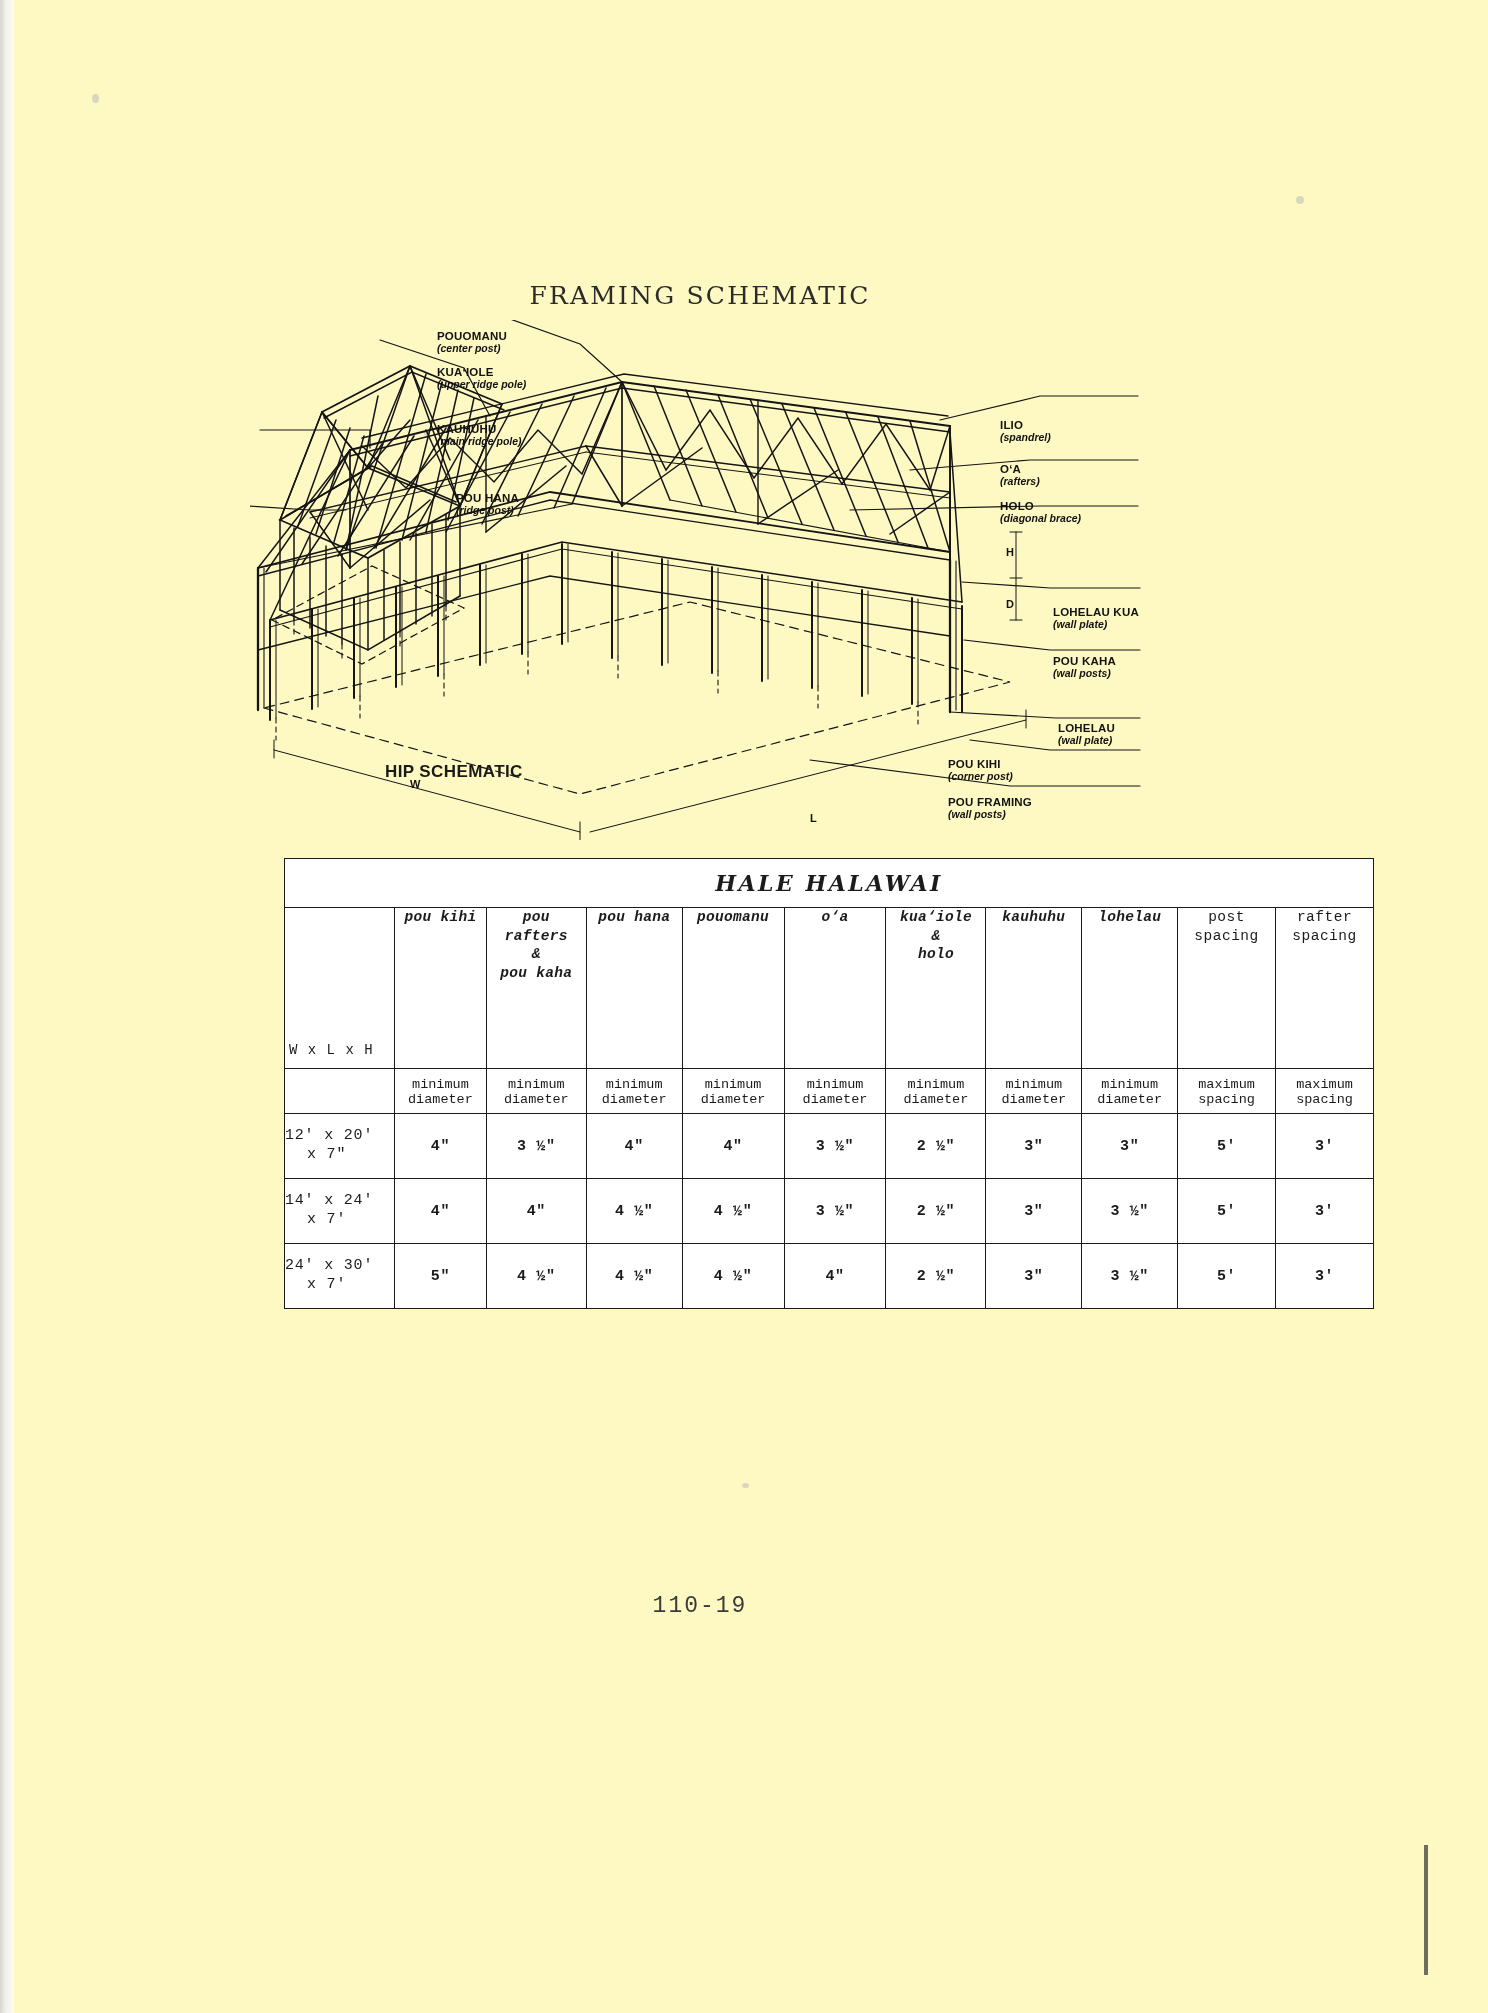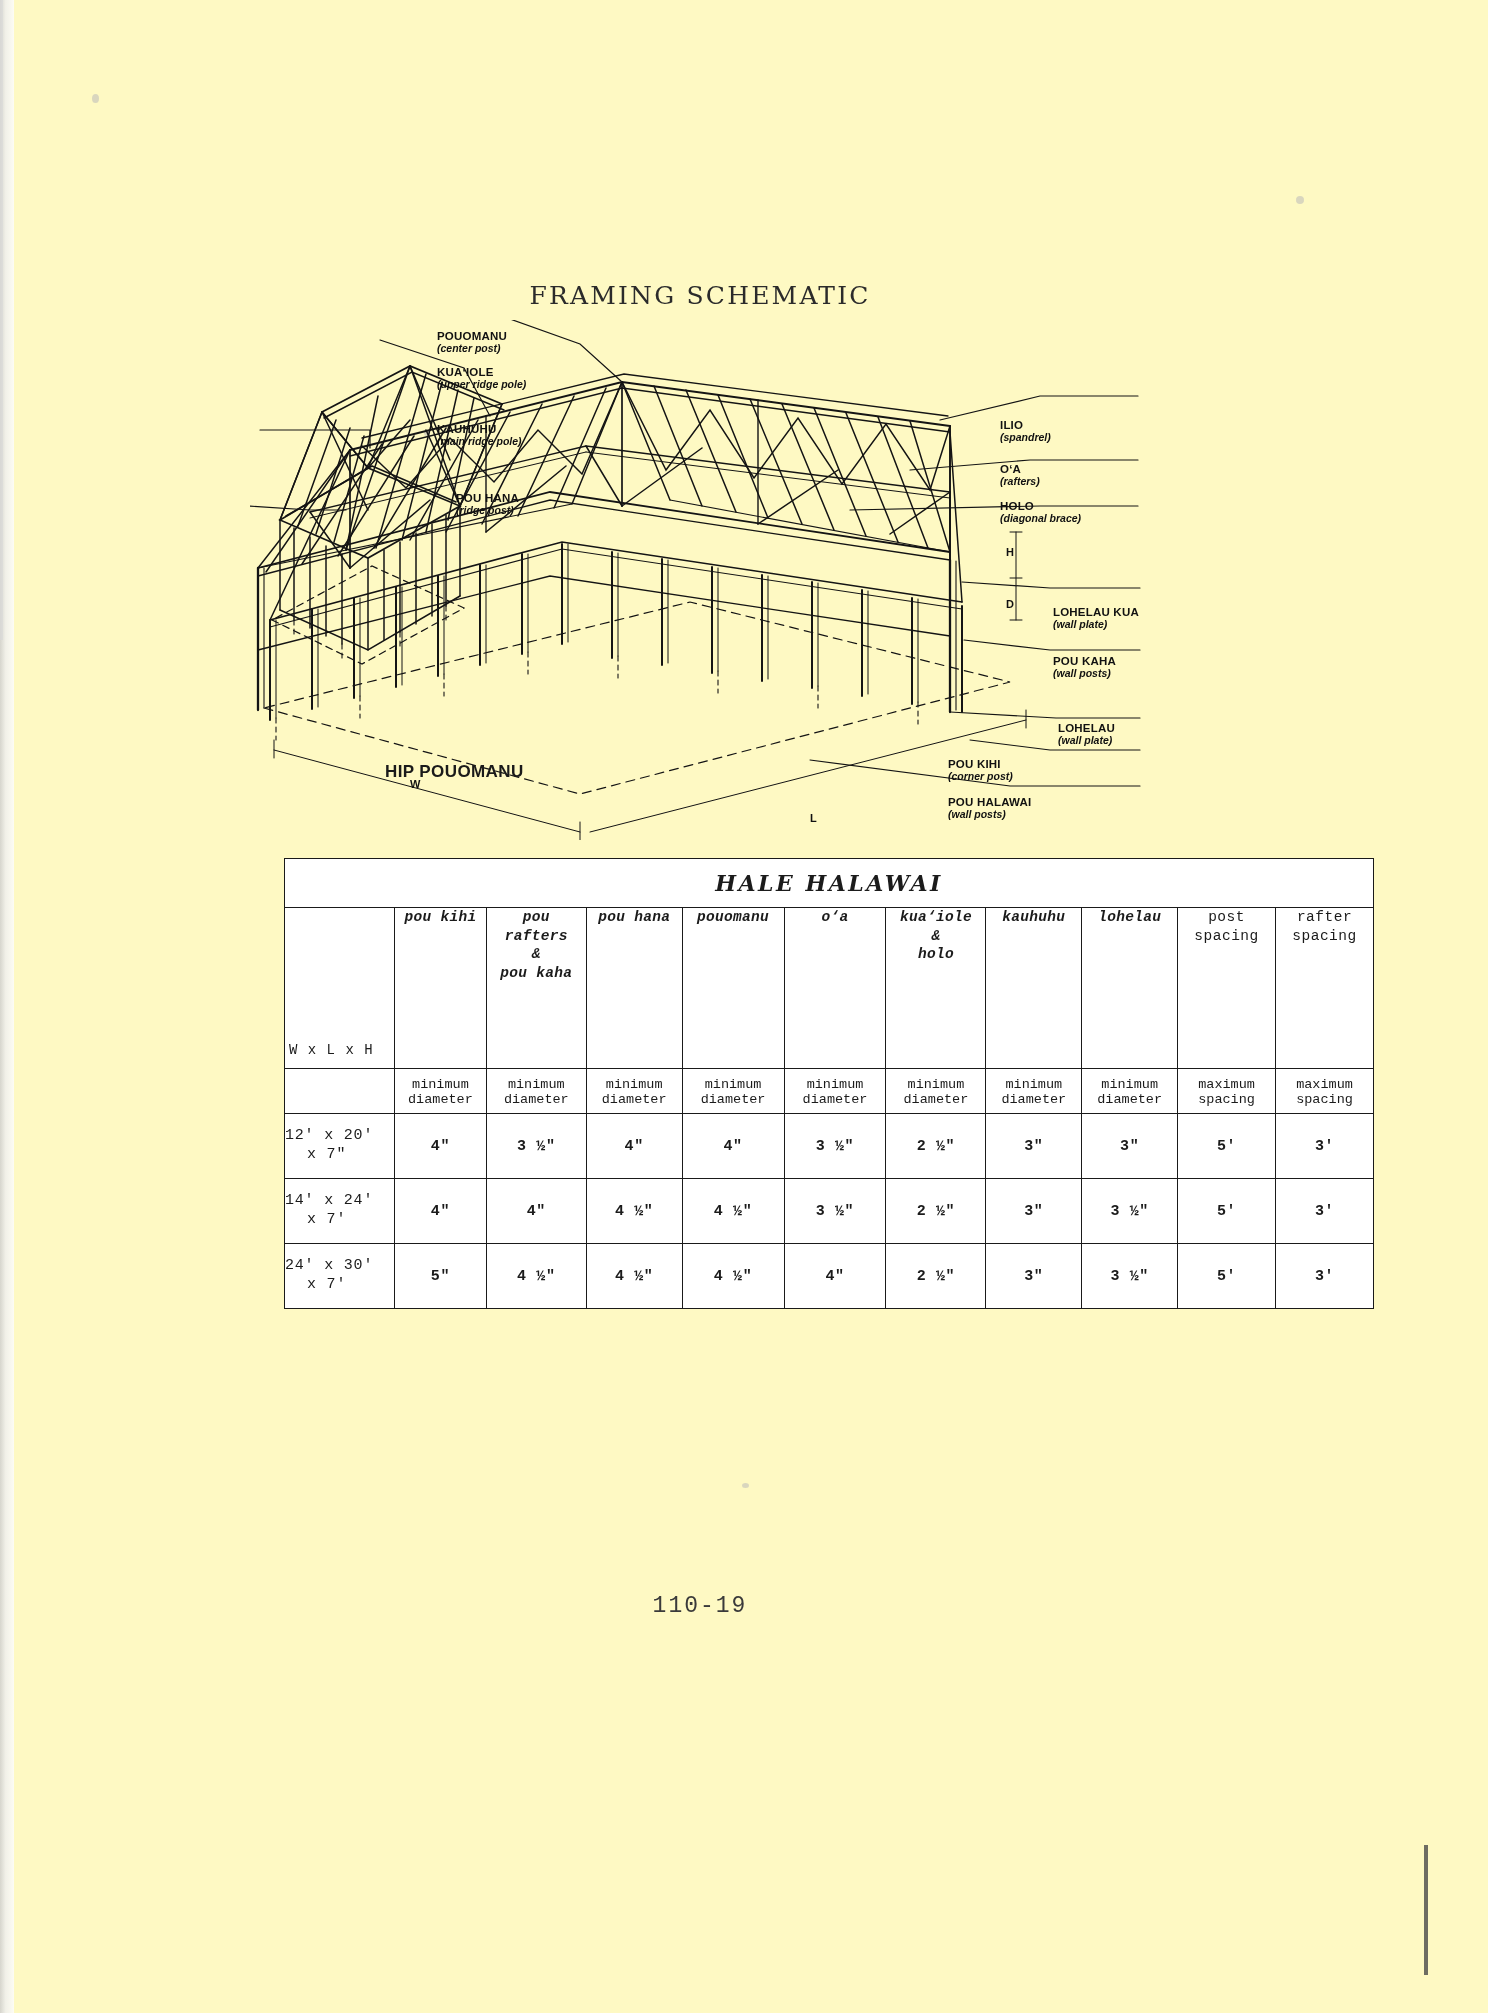--- a/index.html
+++ b/index.html
@@ -262,25 +262,25 @@
   </div>
   <div class="lbl" style="left:1058px;top:722px;">
     <span class="t">LOHELAU</span>
     <span class="s">(wall plate)</span>
   </div>
   <div class="lbl" style="left:948px;top:758px;">
     <span class="t">POU KIHI</span>
     <span class="s">(corner post)</span>
   </div>
   <div class="lbl" style="left:948px;top:796px;">
-    <span class="t">POU HALAWAI</span>
+    <span class="t">POU FRAMING</span>
     <span class="s">(wall posts)</span>
   </div>
 
-  <div class="hip-alt">HIP POUOMANU</div>
+  <div class="hip-alt">HIP SCHEMATIC</div>
 
   <div class="table-wrap">
     <table class="hale">
       <tbody>
         <tr>
           <td class="title-cell" colspan="11">HALE HALAWAI</td>
         </tr>
 
         <tr>
           <td class="hdr-cell" style="width:108px;position:relative;">

